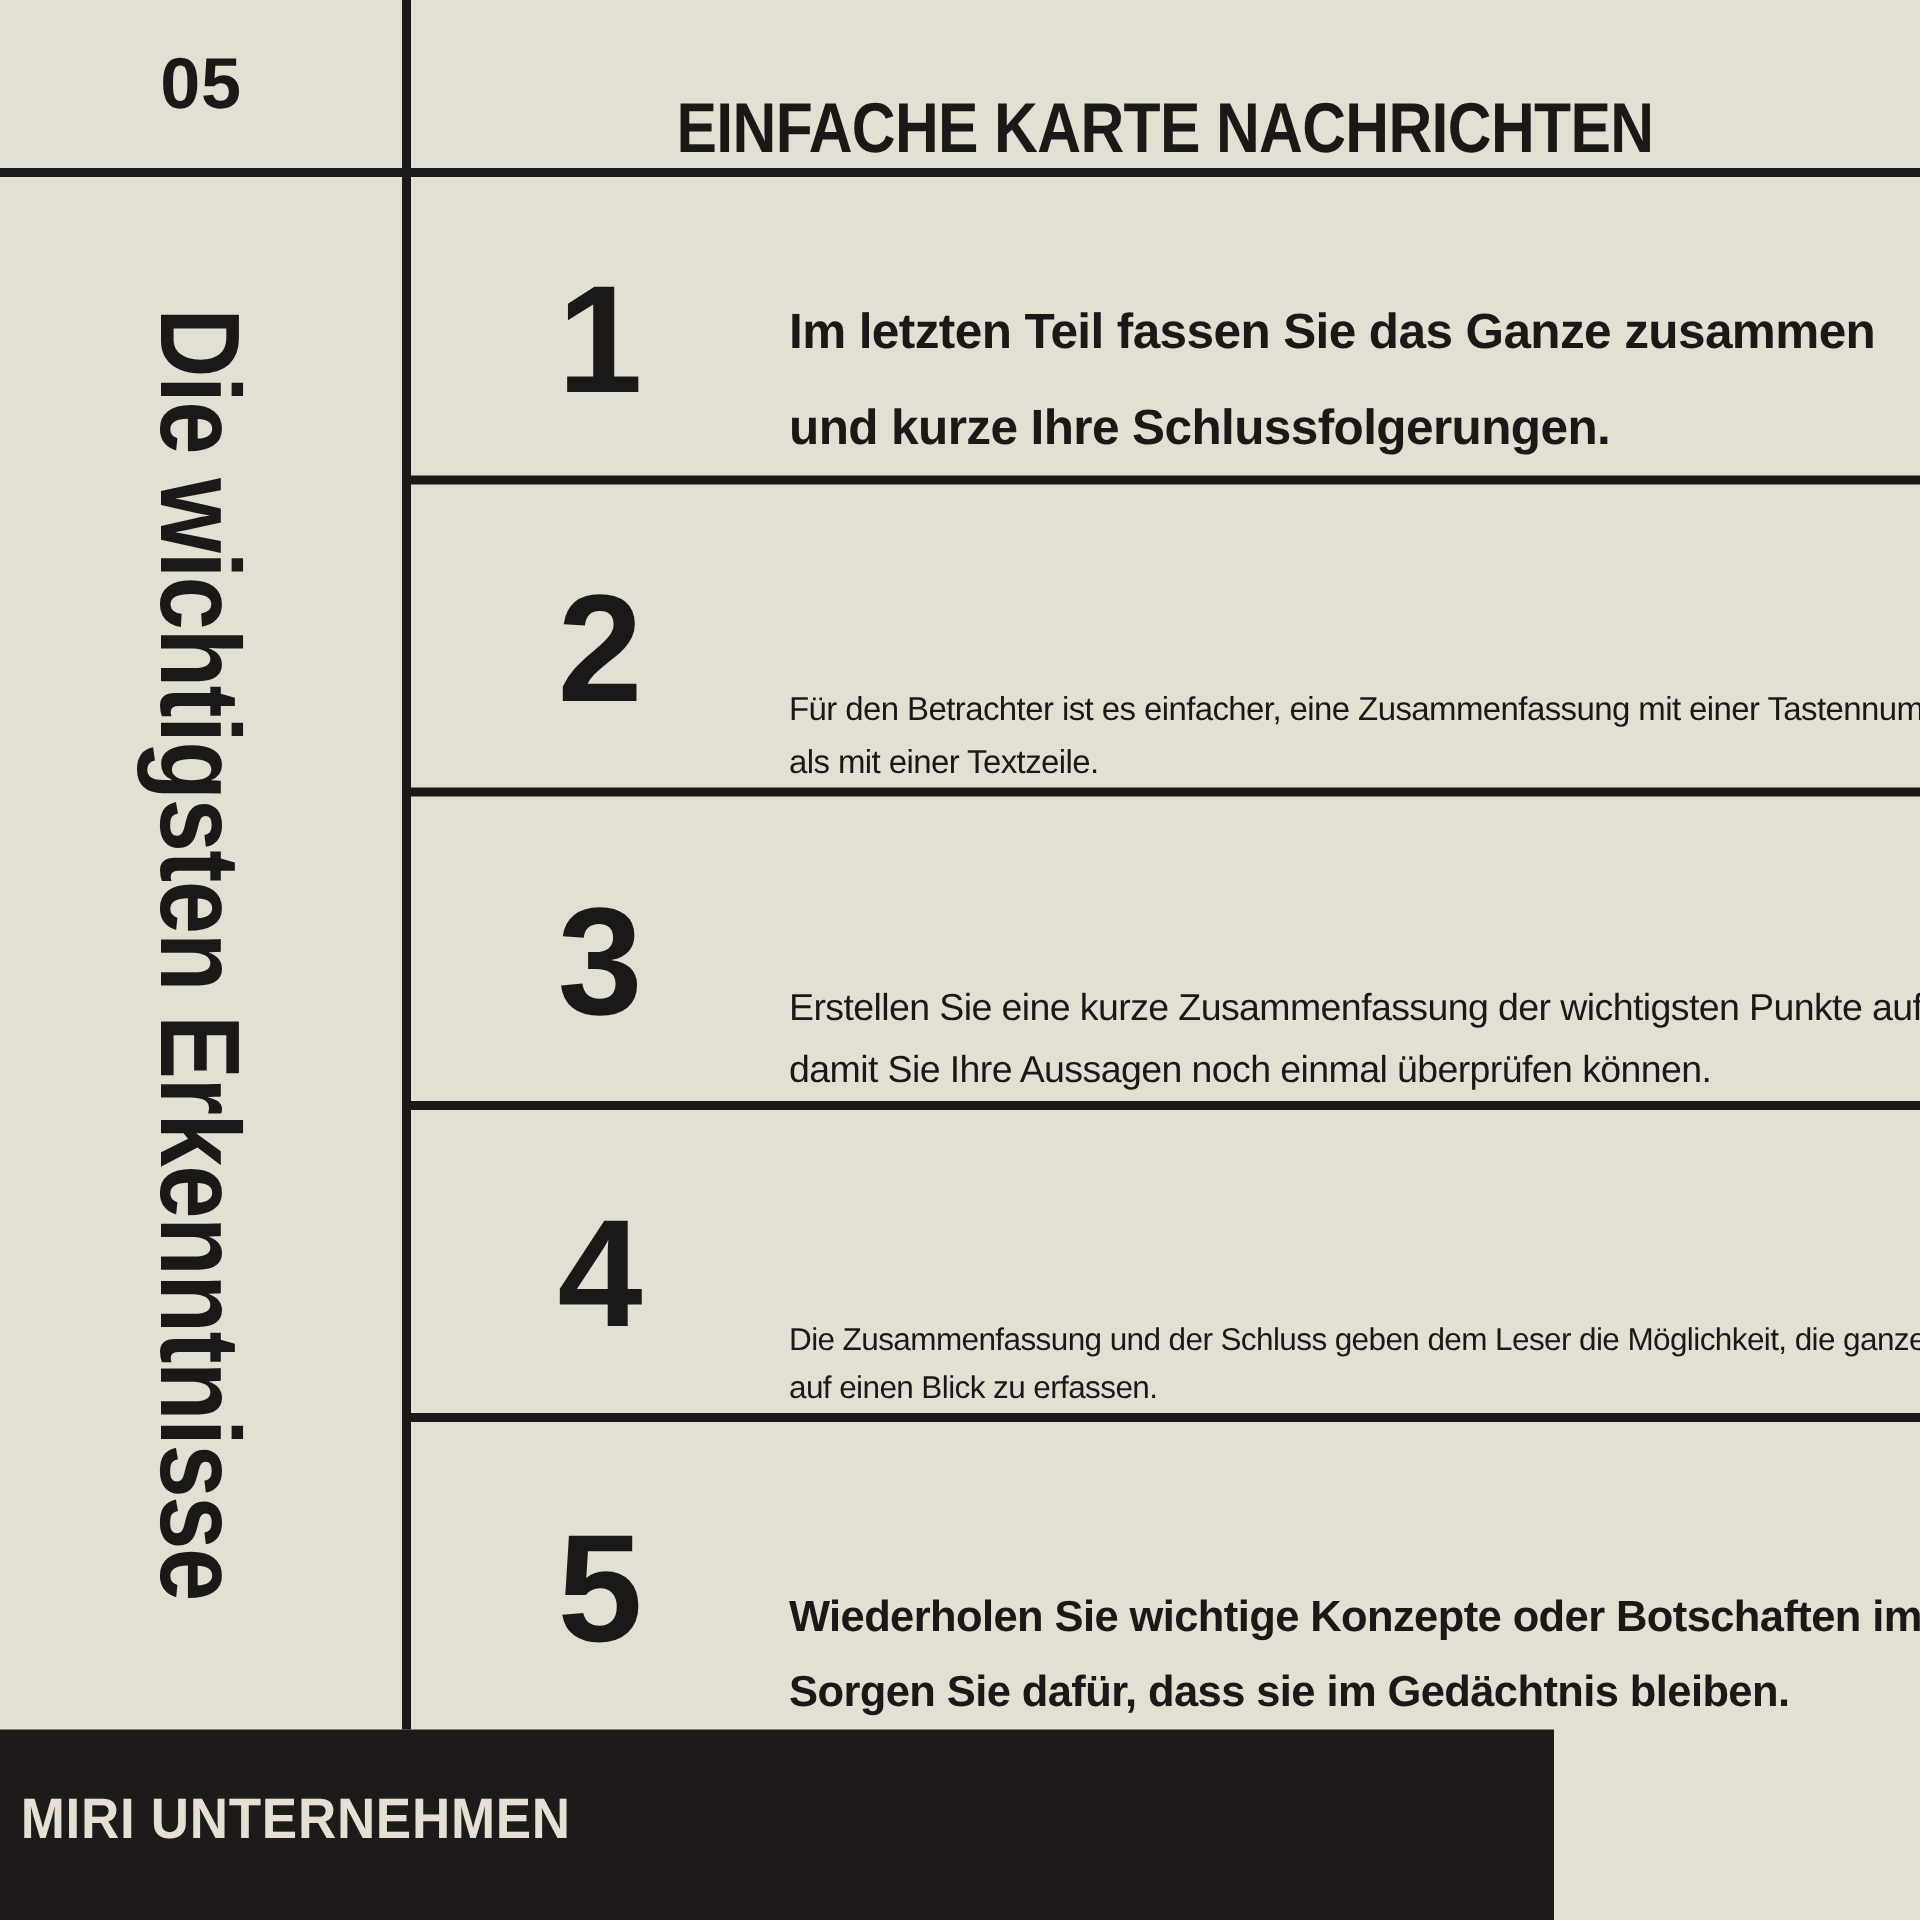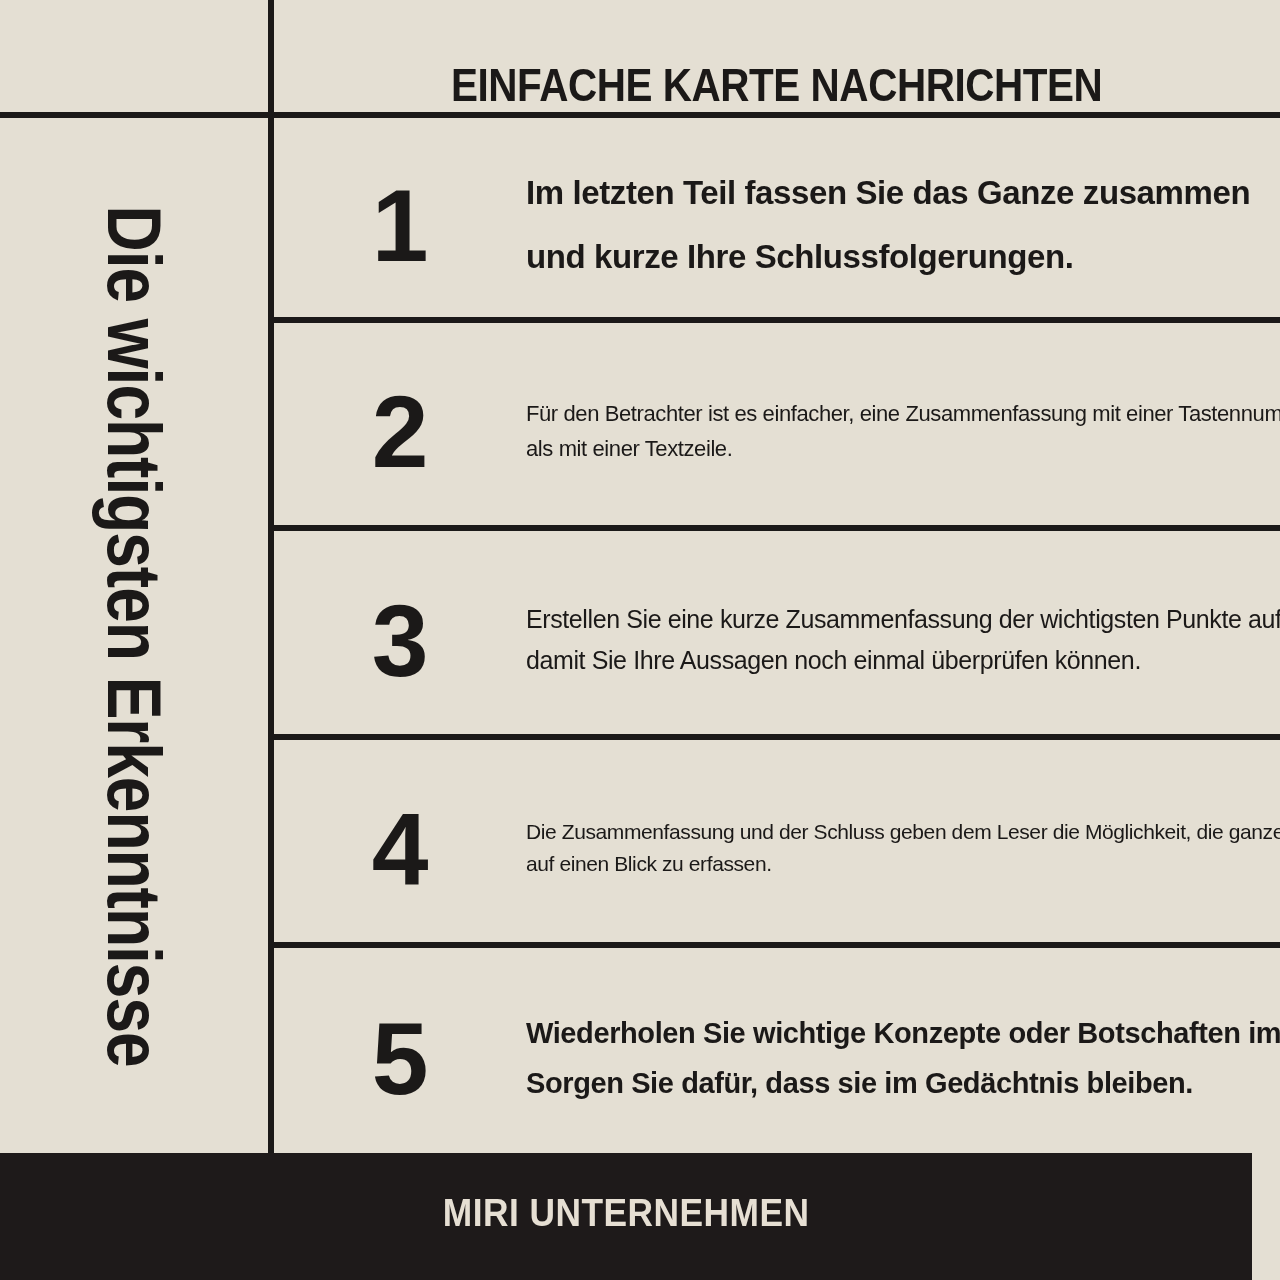--- a/index.html
+++ b/index.html
@@ -91,56 +91,59 @@
   .num {
     flex: 0 0 252px;
     display: flex; align-items: center; justify-content: center;
     padding-top: 16px;
     font-size: 102px;
     font-weight: 800;
     line-height: 1;
   }
   .text {
     flex: 1 1 auto;
-    display: flex; flex-direction: column; justify-content: center;
+    display: flex; flex-direction: column; justify-content: flex-end;
     padding-top: 14px;
     overflow: visible;
   }
   .line {
     white-space: nowrap;
     letter-spacing: -0.4px;
   }
   .row1 .line { font-size: 33px; line-height: 64px; font-weight: 600; }
   .row2 .line { font-size: 22px; line-height: 35px; font-weight: 500; }
   .row3 .line { font-size: 25px; line-height: 41px; font-weight: 500; }
   .row4 .line { font-size: 21px; line-height: 32px; font-weight: 500; }
   .row5 .line { font-size: 29px; line-height: 50px; font-weight: 600; }
 
   
   .footer {
     position: absolute;
     left: 0; top: 1153px;
-    width: 1252px; height: 127px;
+    width: 1036px; height: 127px;
     background: #1e1a1a;
-    display: flex; align-items: center; justify-content: center;
+    display: flex; align-items: center; justify-content: flex-start;
   }
   .footer .footer-text {
     display: inline-block;
     color: #e6dfd3;
     font-size: 38px; font-weight: 800;
     letter-spacing: 0.5px;
     transform: scaleX(0.93);
     padding-bottom: 6px;
   }
 </style>
 </head>
 <body>
 
 <div class="canvas">
 
+  <div class="corner-cell">
+    <span>05</span>
+  </div>
   <div class="title-cell">
     <span class="title-text">EINFACHE KARTE NACHRICHTEN</span>
   </div>
 
   <div class="hline-header"></div>
   <div class="vline"></div>
 
   <div class="sidebar">
     <span class="sidebar-text">Die wichtigsten Erkenntnisse</span>
   </div>

